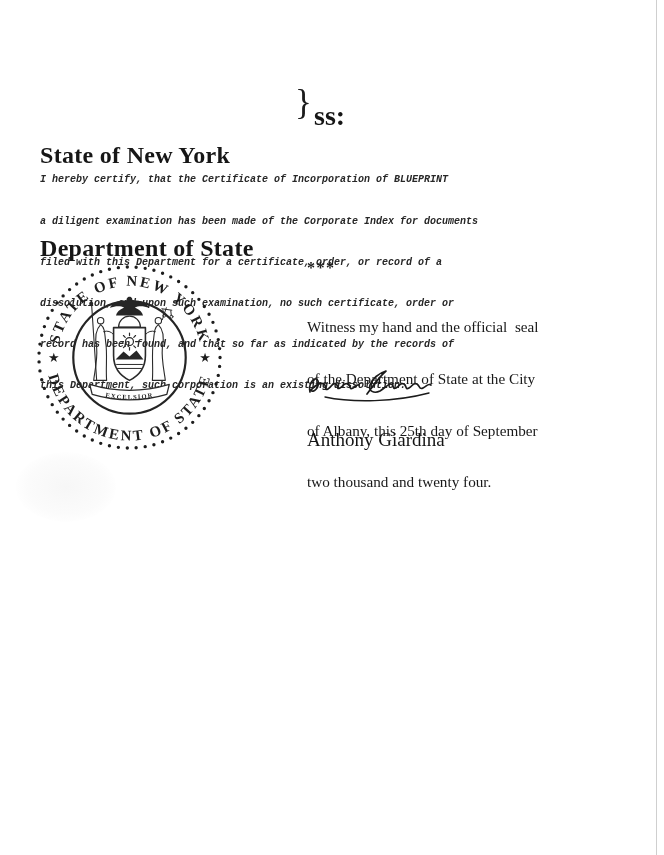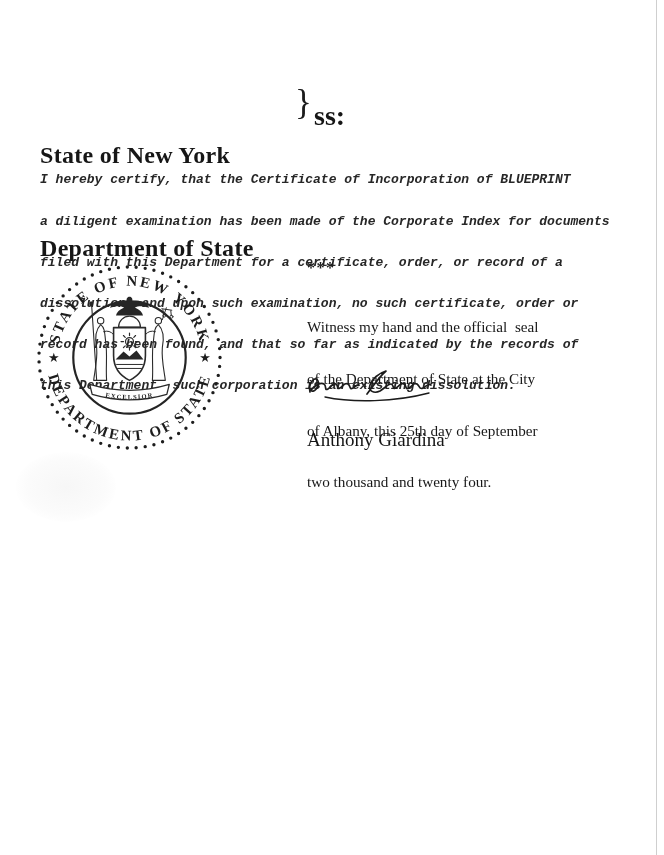--- a/index.html
+++ b/index.html
@@ -39,21 +39,21 @@
     color: #161616;
     margin-top: 7px;
   }
   
   .cert {
     position: absolute;
     left: 40px; top: 146px;
     font-family: "Liberation Mono", "DejaVu Sans Mono", monospace;
     font-style: italic;
     font-weight: bold;
-    font-size: 13px;
+    font-size: 10px;
     line-height: 13.7px;
     color: #272727;
     white-space: pre;
   }
   
   .seal {
     position: absolute;
     left: 30px; top: 258px;
     width: 199px; height: 199px;
   }

